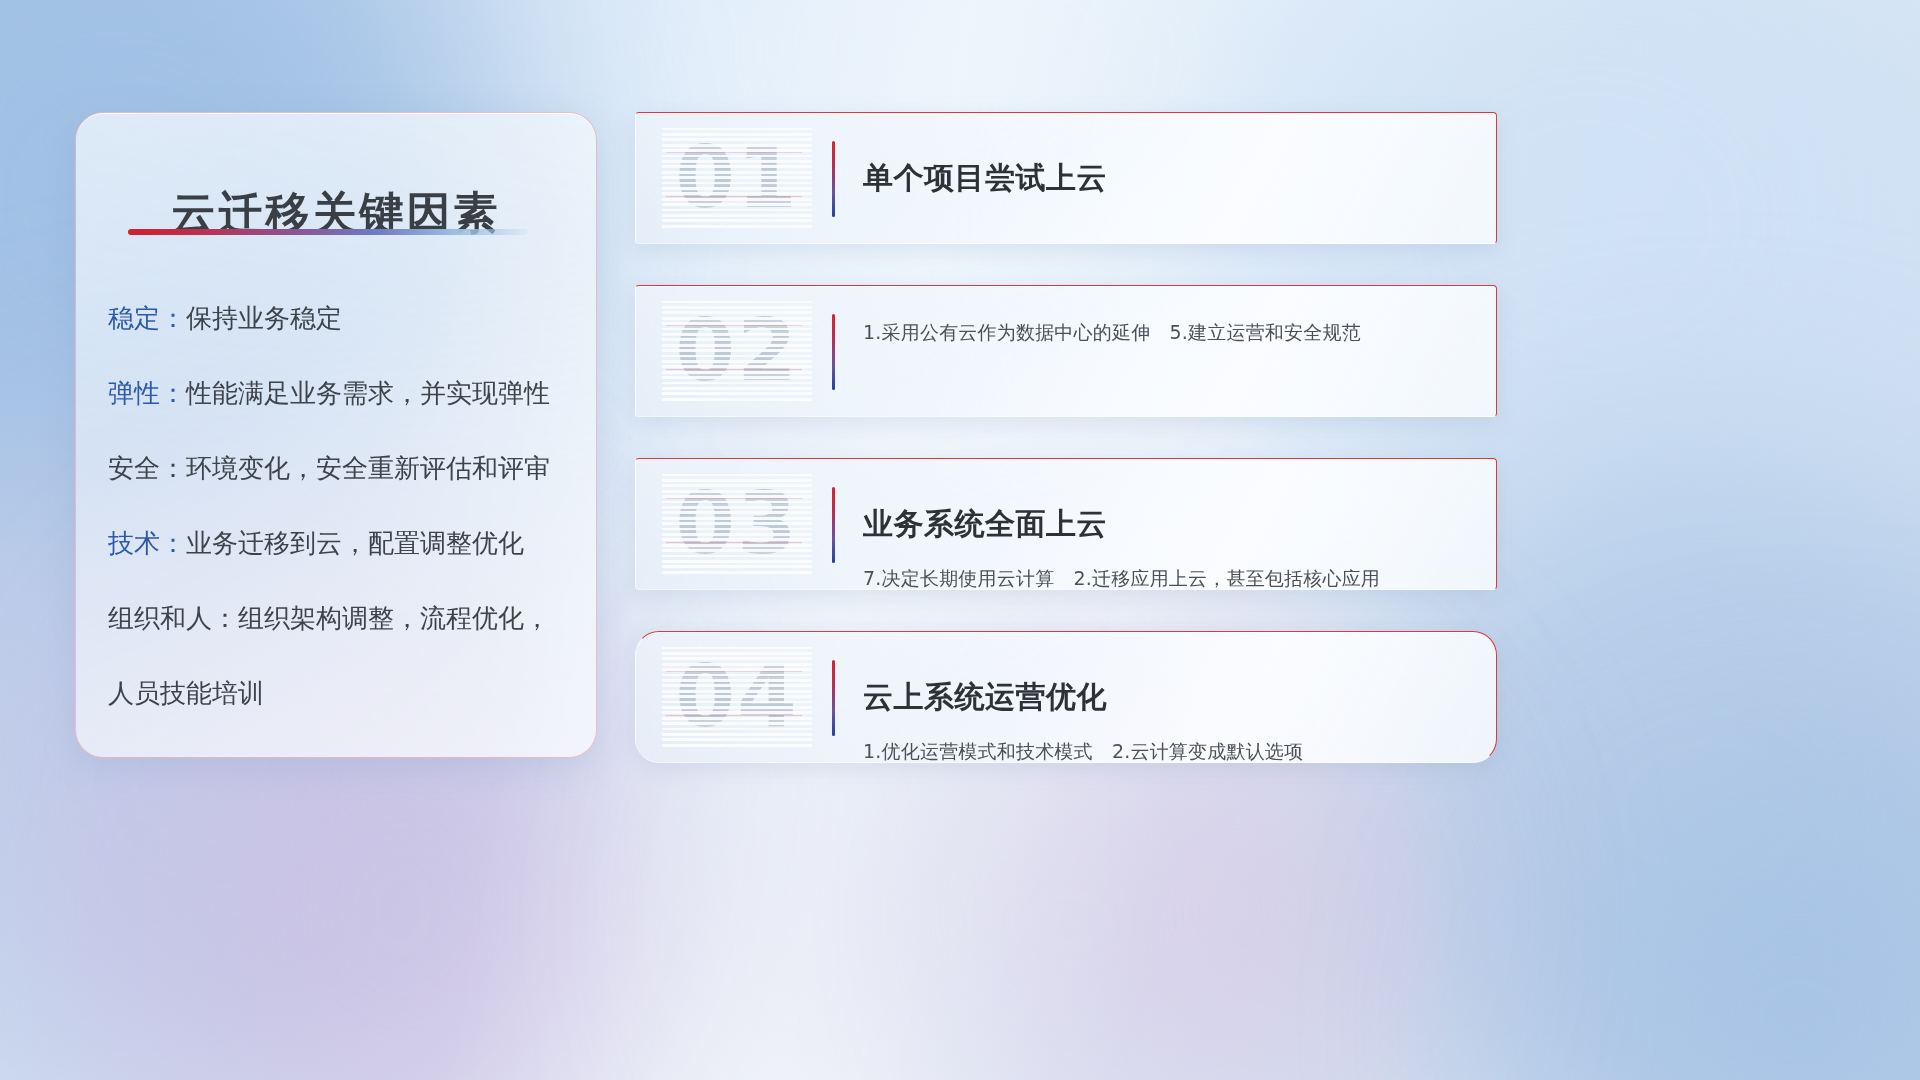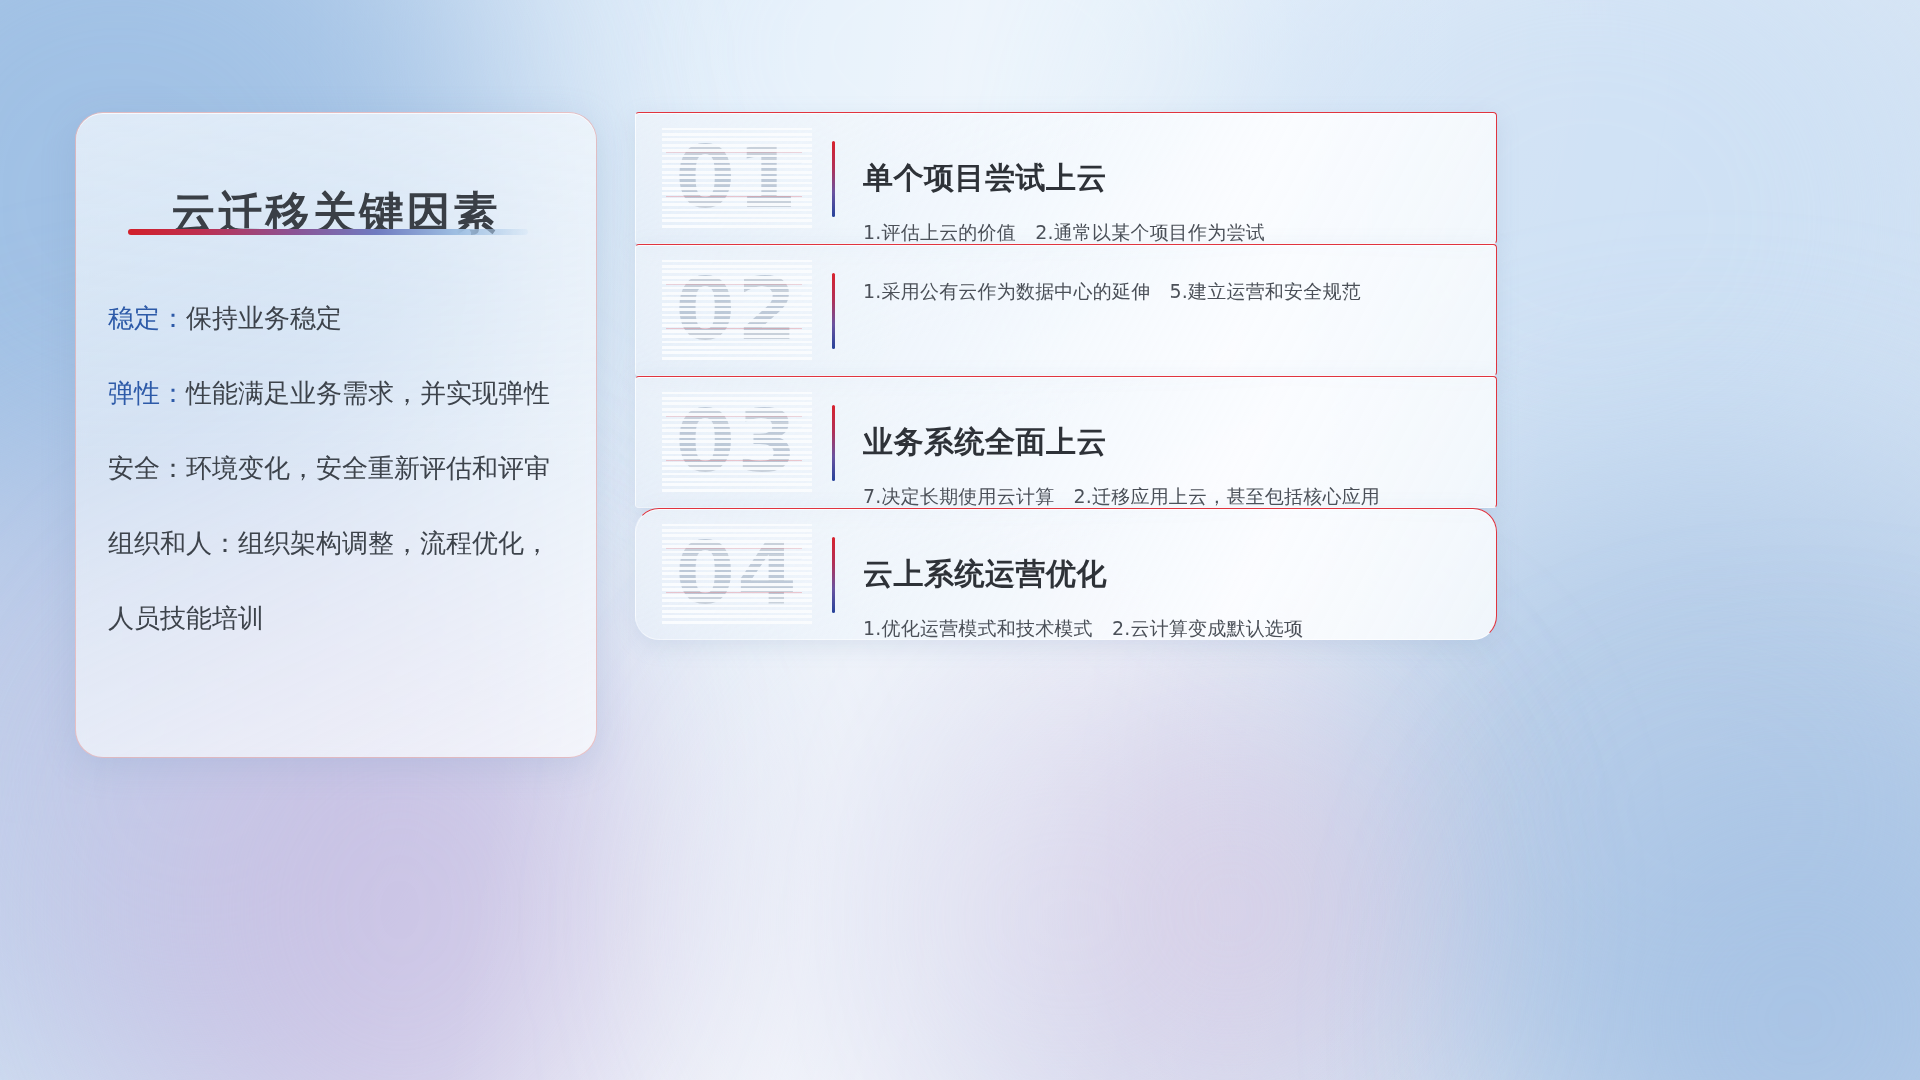--- a/index.html
+++ b/index.html
@@ -67,21 +67,21 @@
     font-family:"DejaVu Sans","Liberation Sans",sans-serif;
   }
   .factor-row:last-child{margin-bottom:0;}
   .factor-label{color:#3d434b;}
   .factor-label.accent{color:#2d5aa8;}
   .factor-text{color:#3d434b;}
 
   
   #cards{position:absolute;left:635px;top:112px;width:862px;}
   .card{
-    position:relative;height:130px;border-radius:4px;
+    position:relative;height:130px;margin-bottom:41px;border-radius:4px;
     background:linear-gradient(118deg,rgba(225,235,247,.62) 0%,rgba(240,246,252,.80) 34%,rgba(252,253,255,.94) 70%,rgba(246,250,253,.88) 100%);
     border-top:1.6px solid #e0343f;
     border-right:1.6px solid #e0343f;
     border-bottom:1px solid rgba(255,255,255,.55);
     border-left:1px solid rgba(255,255,255,.35);
     box-shadow:0 6px 22px rgba(120,150,190,.18), inset 0 1px 0 rgba(255,255,255,.8);
     overflow:hidden;
   }
   .card:last-child{margin-bottom:0;border-radius:24px;}
   .card-gloss{
@@ -160,20 +160,23 @@
       </div>
 
       <div class="factor-row">
         <span class="factor-label accent">弹性：</span><span class="factor-text">性能满足业务需求，并实现弹性</span>
       </div>
 
       <div class="factor-row">
         <span class="factor-label">安全：</span><span class="factor-text">环境变化，安全重新评估和评审</span>
       </div>
 
+      <div class="factor-row">
+        <span class="factor-label accent">技术：</span><span class="factor-text">业务迁移到云，配置调整优化</span>
+      </div>
 
       <div class="factor-row">
         <span class="factor-label">组织和人：</span><span class="factor-text">组织架构调整，流程优化，</span>
       </div>
 
       <div class="factor-row">
         <span class="factor-label"></span><span class="factor-text">人员技能培训</span>
       </div>
 
     </div>
@@ -182,21 +185,20 @@
   <section id="cards">
 
     <article class="card">
       <div class="card-gloss"></div>
       <div class="card-num">01</div>
       <div class="card-num-tint"></div>
       <div class="card-num-stripes"></div>
       <div class="card-divider"></div>
       <div class="card-body">
         <h2 class="card-title">单个项目尝试上云</h2>
-        <p class="card-desc">1.评估上云的价值　2.通常以某个项目作为尝试</p>
       </div>
     </article>
 
     <article class="card">
       <div class="card-gloss"></div>
       <div class="card-num">02</div>
       <div class="card-num-tint"></div>
       <div class="card-num-stripes"></div>
       <div class="card-divider"></div>
       <div class="card-body">

